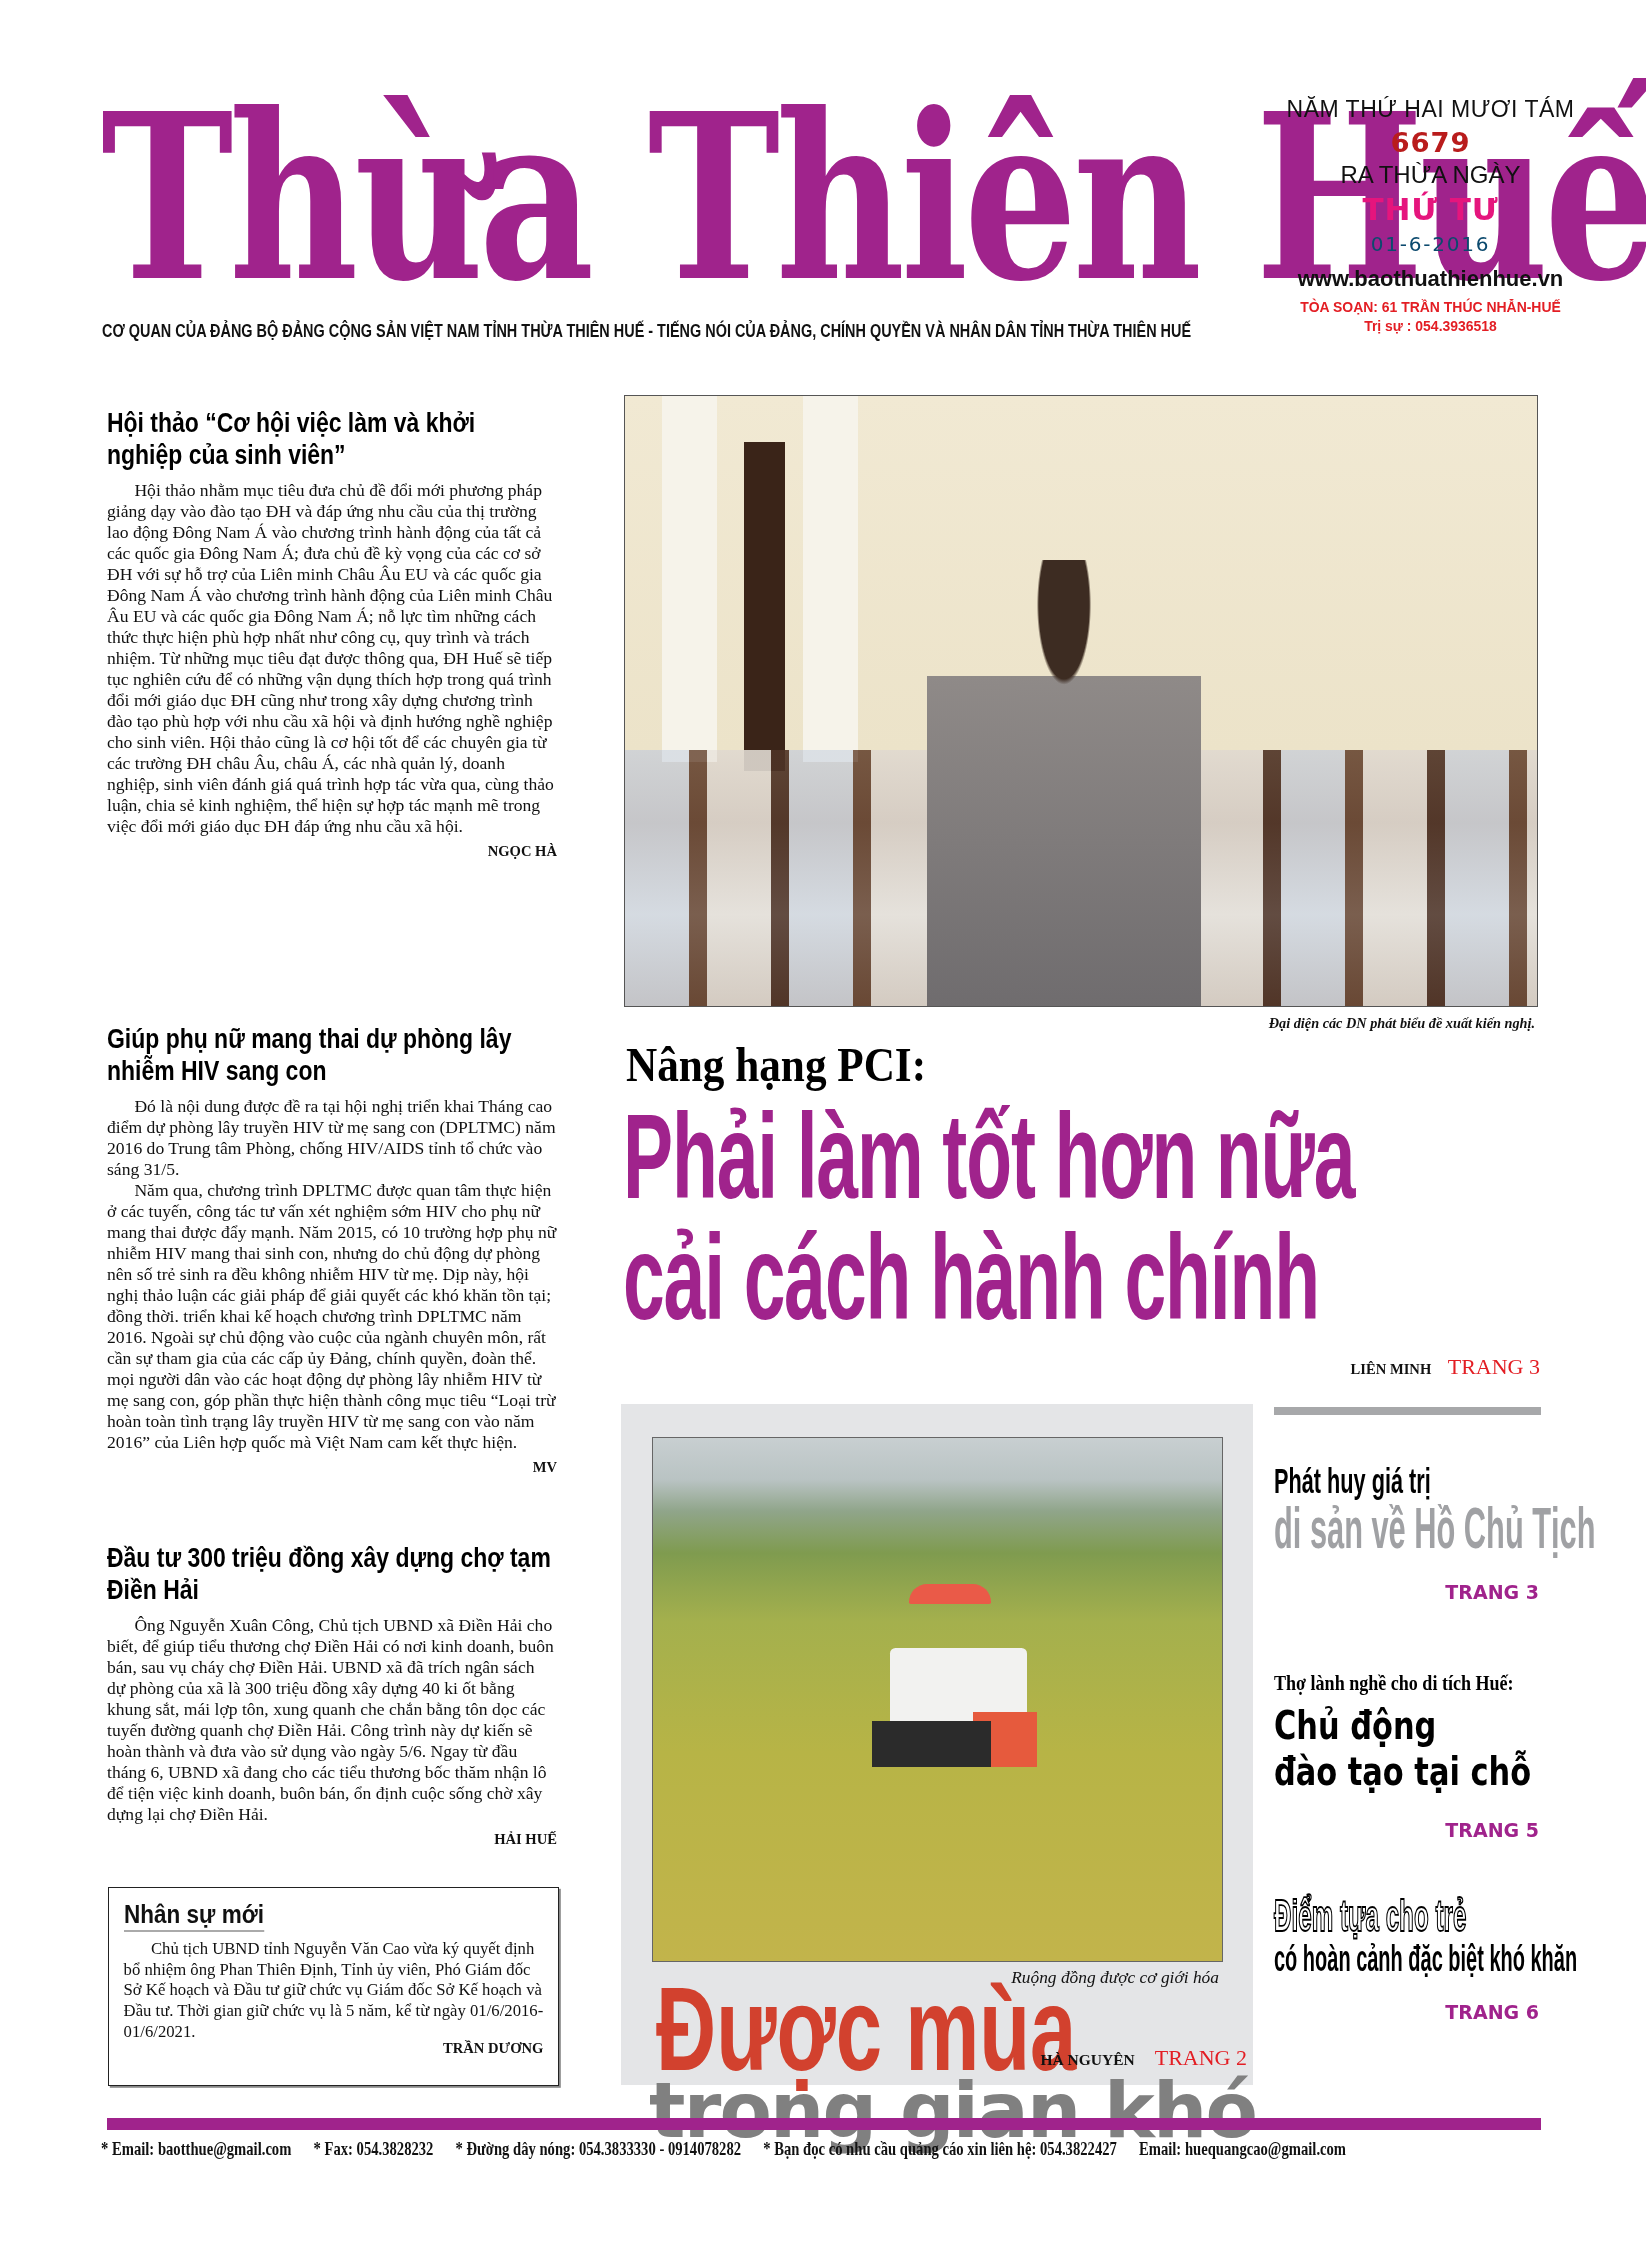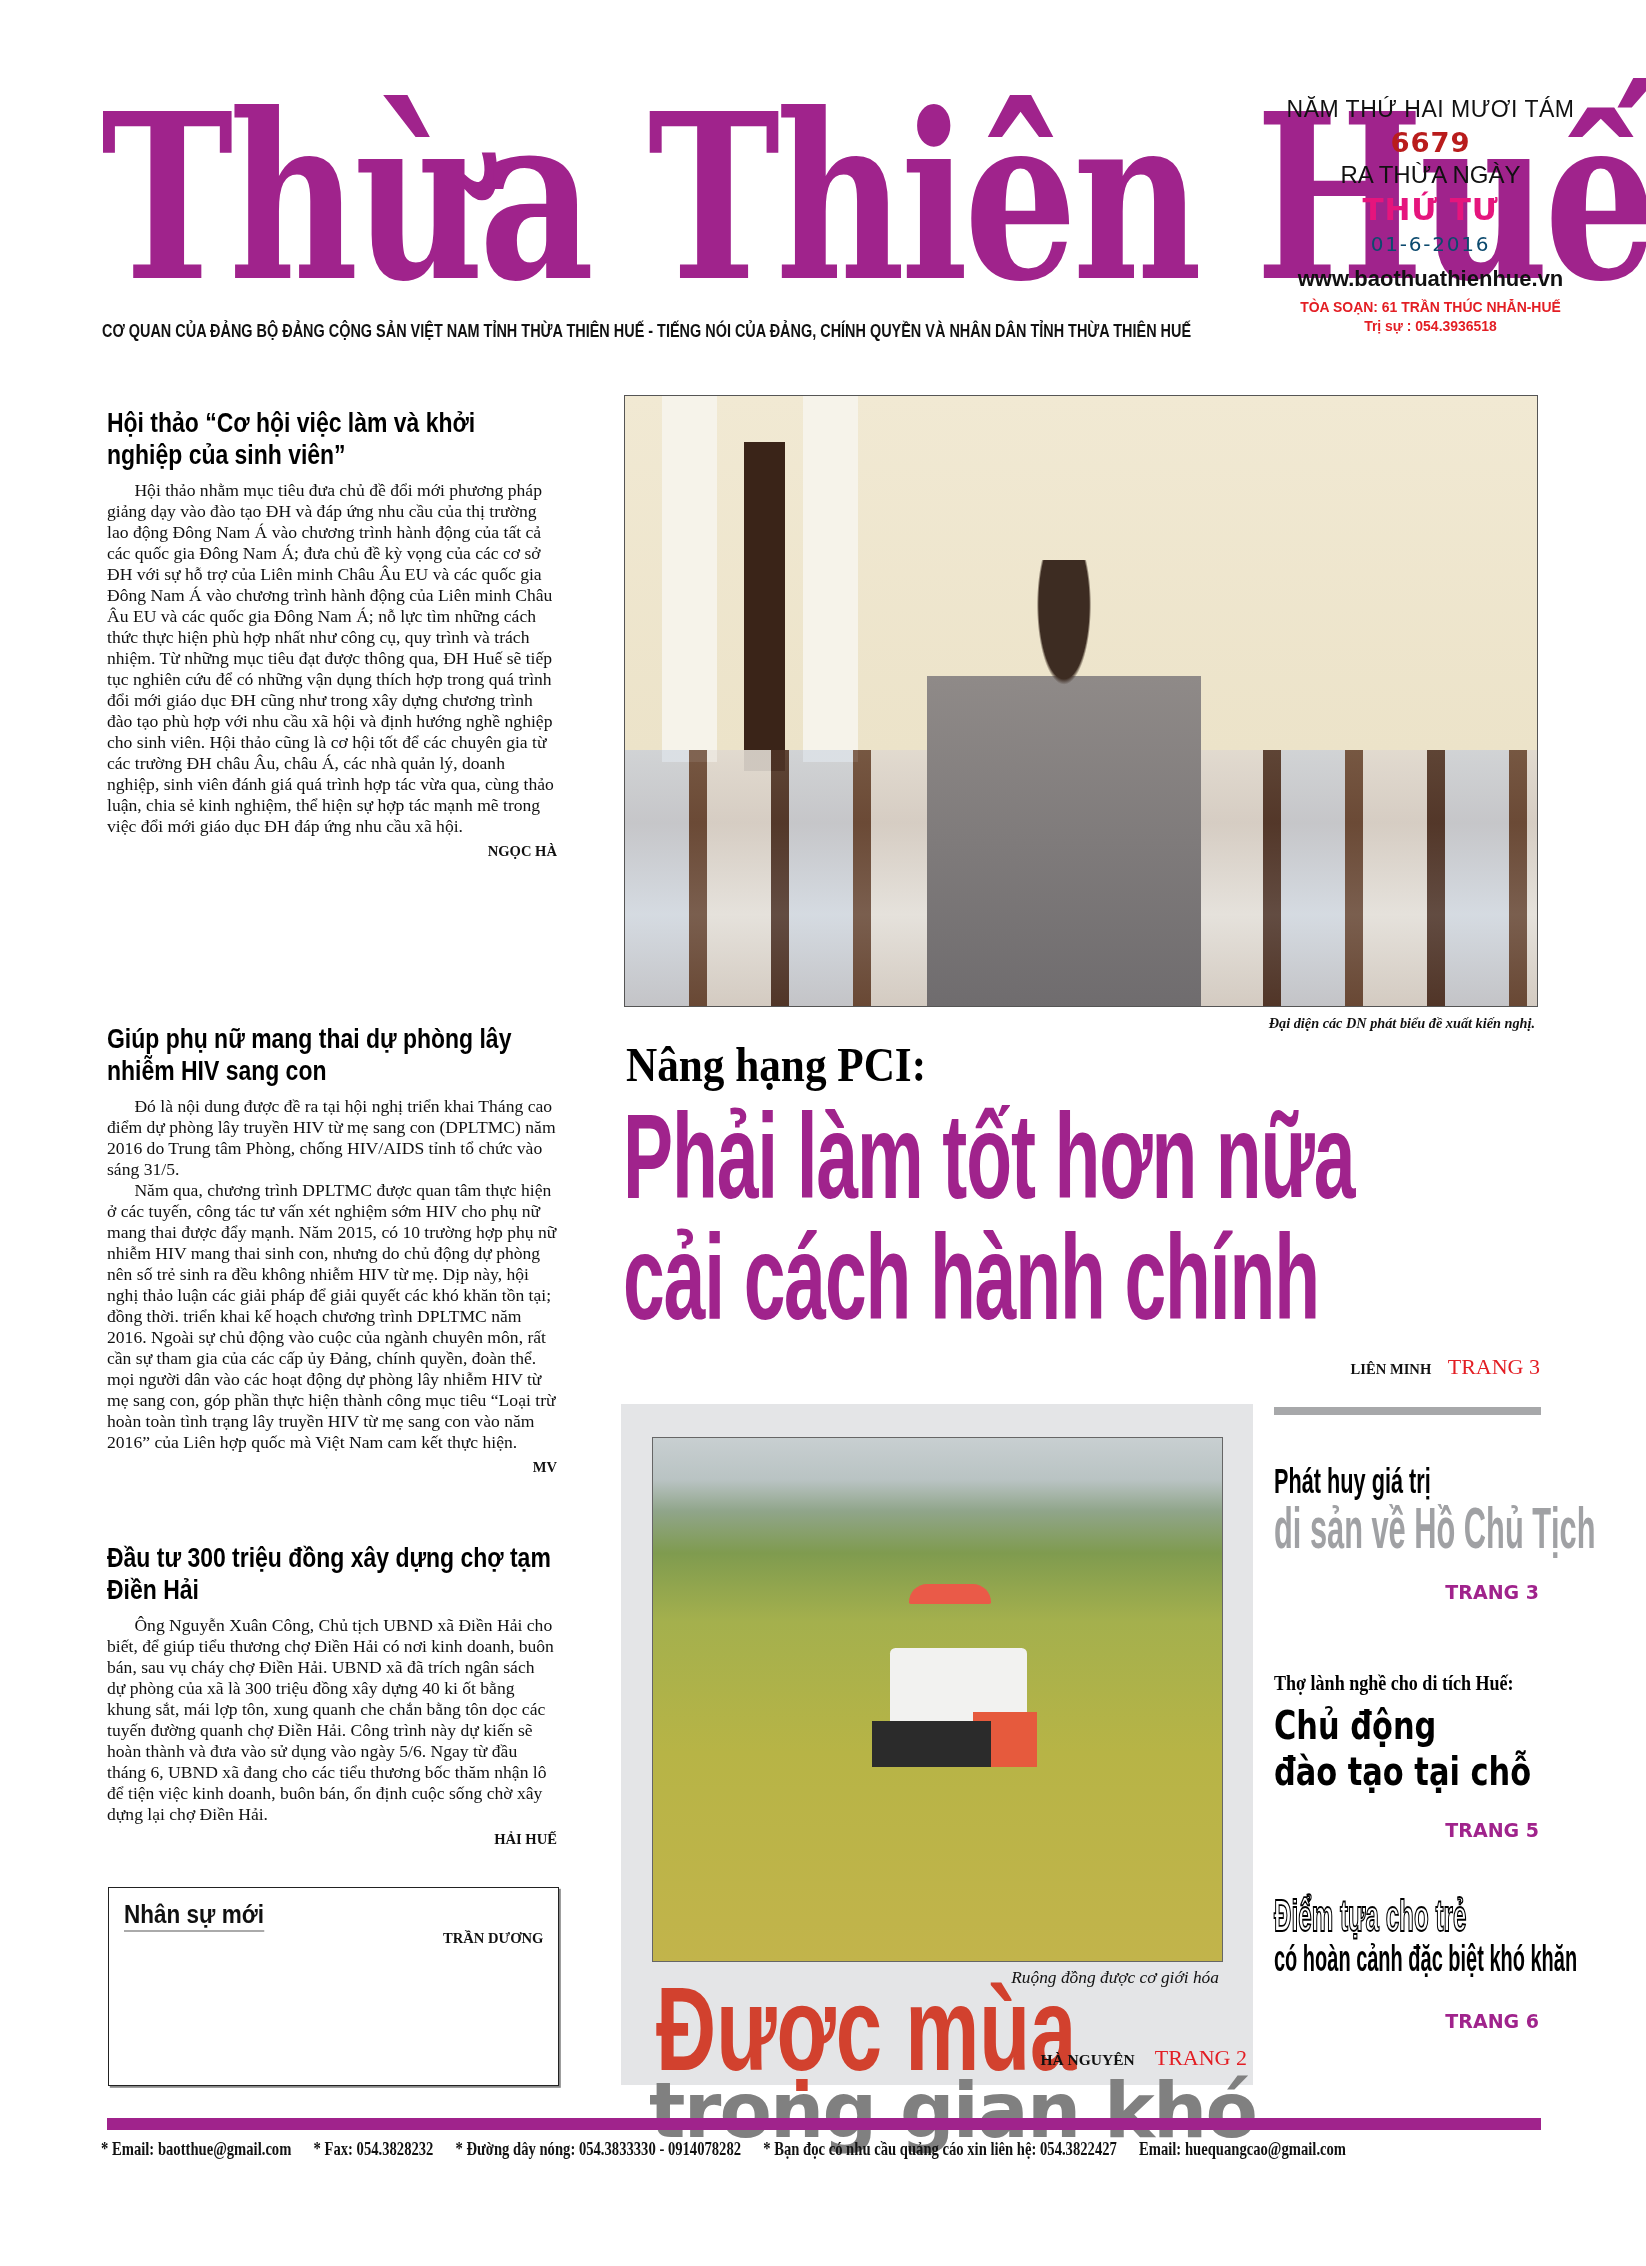--- a/index.html
+++ b/index.html
@@ -174,20 +174,23 @@
 <div class="abs col-left" style="top:1542px;">
   <div class="art-head">Đầu tư 300 triệu đồng xây dựng chợ tạm Điền Hải</div>
   <div class="art-body">
     <p>Ông Nguyễn Xuân Công, Chủ tịch UBND xã Điền Hải cho biết, để giúp tiểu thương chợ Điền Hải có nơi kinh doanh, buôn bán, sau vụ cháy chợ Điền Hải. UBND xã đã trích ngân sách dự phòng của xã là 300 triệu đồng xây dựng 40 ki ốt bằng khung sắt, mái lợp tôn, xung quanh che chắn bằng tôn dọc các tuyến đường quanh chợ Điền Hải. Công trình này dự kiến sẽ hoàn thành và đưa vào sử dụng vào ngày 5/6. Ngay từ đầu tháng 6, UBND xã đang cho các tiểu thương bốc thăm nhận lô để tiện việc kinh doanh, buôn bán, ổn định cuộc sống chờ xây dựng lại chợ Điền Hải.</p>
   </div>
   <div class="byline">HẢI HUẾ</div>
 </div>
 
 <div class="abs box-nhansu">
   <div class="box-title">Nhân sự mới</div>
+  <div class="art-body">
+    <p>Chủ tịch UBND tỉnh Nguyễn Văn Cao vừa ký quyết định bổ nhiệm ông Phan Thiên Định, Tỉnh ủy viên, Phó Giám đốc Sở Kế hoạch và Đầu tư giữ chức vụ Giám đốc Sở Kế hoạch và Đầu tư. Thời gian giữ chức vụ là 5 năm, kể từ ngày 01/6/2016-01/6/2021.</p>
+  </div>
   <div class="byline">TRẦN DƯƠNG</div>
 </div>
 
 <div class="abs photo-main">
   <div class="wall"></div>
   <div class="pillar" style="left:37px;"></div>
   <div class="pillar" style="left:178px;"></div>
   <div class="window"></div>
   <div class="crowd"></div>
   <div class="speaker"></div>
@@ -232,21 +235,21 @@
 <div class="abs teaser" style="top:1670px;">
   <div class="t2-kicker">Thợ lành nghề cho di tích Huế:</div>
   <div class="t2-head" style="margin-top:7.3px;">Chủ động</div>
   <div class="t2-head">đào tạo tại chỗ</div>
   <div class="t-page" style="margin-top:24px;">TRANG 5</div>
 </div>
 
 <div class="abs teaser" style="top:1893px;">
   <div class="t3-a">Điểm tựa cho trẻ</div>
   <div class="t3-b">có hoàn cảnh đặc biệt khó khăn</div>
-  <div class="t-page" style="margin-top:31px;">TRANG 6</div>
+  <div class="t-page" style="margin-top:22px;">TRANG 6</div>
 </div>
 
 <div class="abs footer-bar"></div>
 <div class="abs footer-line">
   <span>* Email: baotthue@gmail.com</span>
   <span>* Fax: 054.3828232</span>
   <span>* Đường dây nóng: 054.3833330 - 0914078282</span>
   <span>* Bạn đọc có nhu cầu quảng cáo xin liên hệ: 054.3822427</span>
   <span>Email: huequangcao@gmail.com</span>
 </div>

